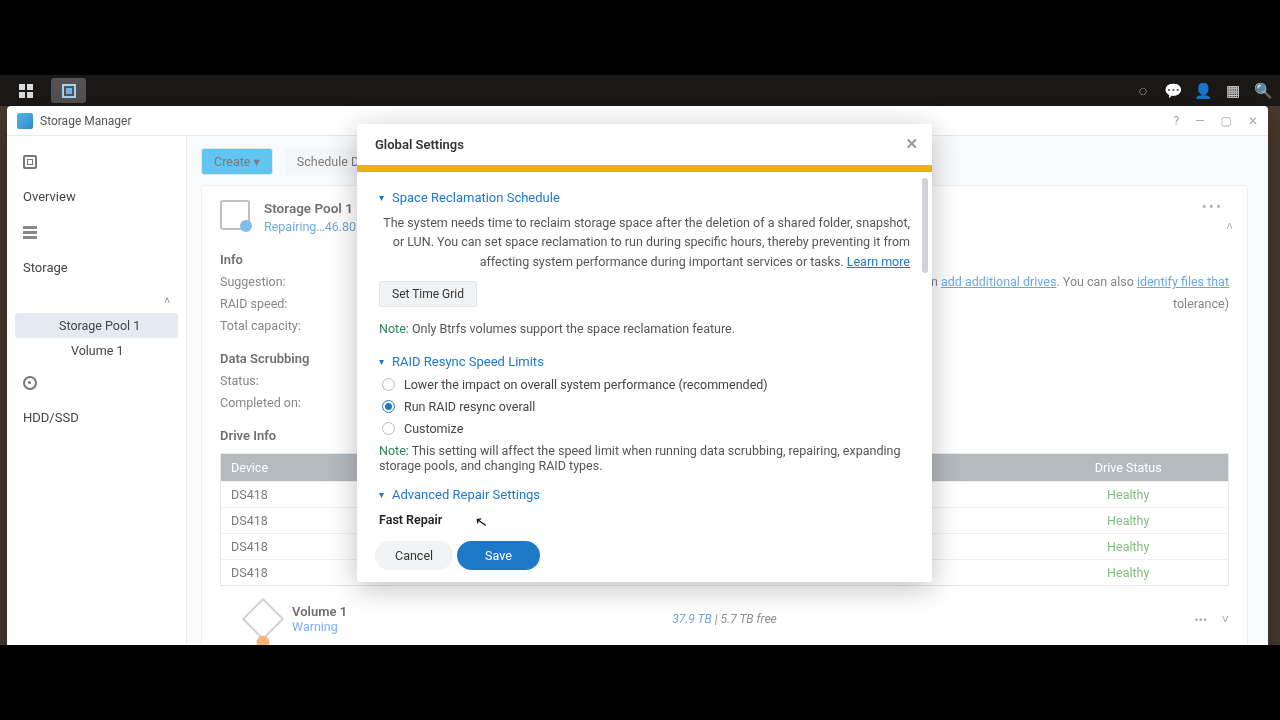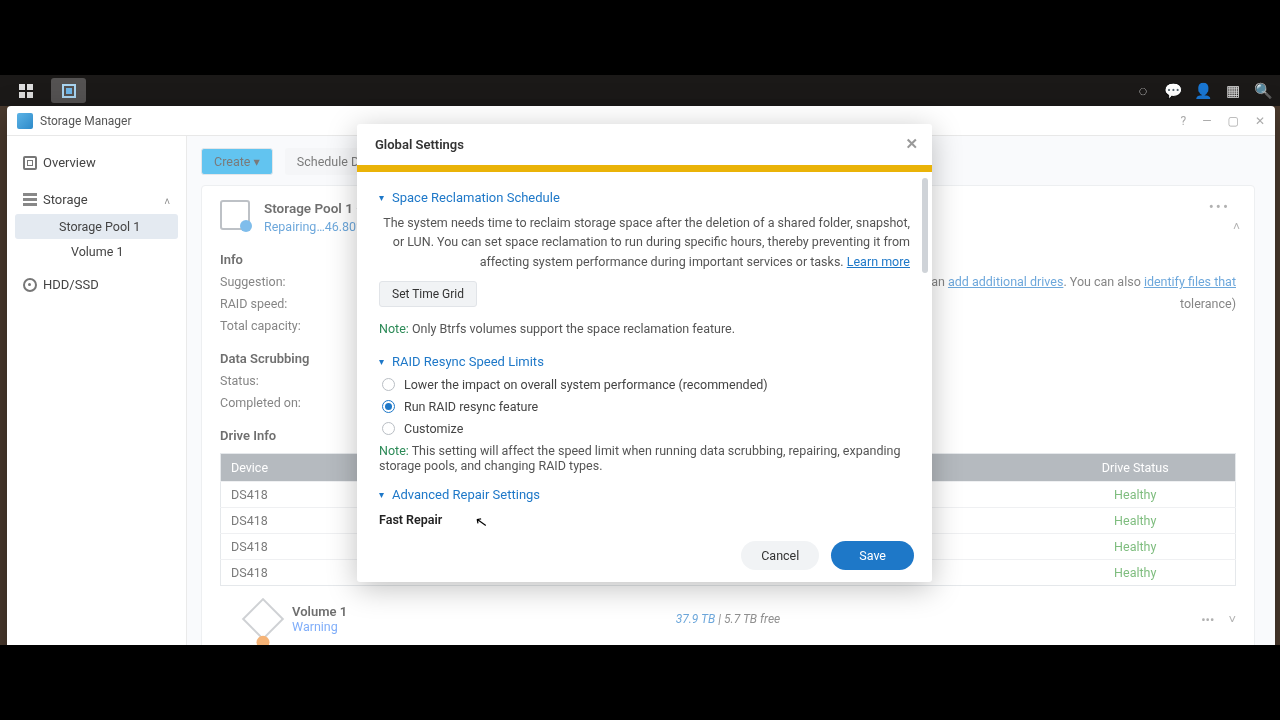--- a/index.html
+++ b/index.html
@@ -8,29 +8,29 @@
   .letterbox-bottom { position:absolute; bottom:0; left:0; right:0; height:75px; background:#000; }
 
   .desktop { position:absolute; top:75px; left:0; right:0; height:570px; background:#4a3a2e; }
   .taskbar { height:31px; background:rgba(22,22,22,0.9); display:flex; align-items:center; padding:0 8px; position:relative; }
   .taskbar .tb-left { display:flex; gap:8px; }
   .taskbar .tb-btn { width:35px; height:25px; border-radius:3px; display:flex; align-items:center; justify-content:center; cursor:pointer; }
   .taskbar .tb-btn.active { background:rgba(255,255,255,0.25); }
   .taskbar .tb-right { position:absolute; right:8px; display:flex; gap:12px; align-items:center; }
   .tb-icon { color:#e8e8e8; font-size:15px; cursor:pointer; width:18px; text-align:center; }
 
-  .window { position:absolute; top:31px; left:7px; right:5px; height:574px; background:#fff; border-radius:4px; box-shadow:0 10px 30px rgba(0,0,0,0.35); display:flex; flex-direction:column; }
+  .window { position:absolute; top:31px; left:7px; right:12px; height:574px; background:#fff; border-radius:4px; box-shadow:0 10px 30px rgba(0,0,0,0.35); display:flex; flex-direction:column; }
   .titlebar { height:30px; display:flex; align-items:center; padding:0 10px; border-bottom:1px solid #e8e8e8; color:#555; font-size:12px; }
   .titlebar .app-icon { width:16px; height:16px; margin-right:7px; background:linear-gradient(135deg,#5cb3e6,#2d8ac9); border-radius:2px; }
   .titlebar .win-controls { margin-left:auto; display:flex; gap:16px; color:#aaa; font-size:12px; }
   .titlebar .win-controls span { cursor:pointer; }
 
   .win-body { flex:1; display:flex; overflow:hidden; }
   .sidebar { width:180px; border-right:1px solid #eaeaea; padding:12px 8px; font-size:13px; color:#444; }
-  .sb-item { display:flex; align-items:flex-end; gap:6px; padding:7px 8px; border-radius:4px; cursor:pointer; }
+  .sb-item { display:flex; align-items:flex-start; gap:20px; padding:7px 8px; border-radius:4px; cursor:pointer;flex-direction:column; }
   .sb-sub { padding:5px 8px 5px 44px; font-size:12.5px; color:#444; cursor:pointer; }
   .sb-sub.sel { background:#e4eaf1; border-radius:3px; }
   .sb-icon { width:14px; height:14px; display:inline-block; }
   .ic-overview { border:2px solid #777; border-radius:2px; position:relative; }
   .ic-overview::after { content:''; position:absolute; top:2px; left:2px; width:4px; height:4px; border:1px solid #777; }
   .ic-storage { background:linear-gradient(#888,#888) 0 0/100% 3px no-repeat,linear-gradient(#888,#888) 0 5px/100% 3px no-repeat,linear-gradient(#888,#888) 0 10px/100% 3px no-repeat; }
   .ic-hdd { border:2px solid #777; border-radius:50%; position:relative; }
   .ic-hdd::after{content:'';position:absolute;top:3px;left:3px;width:3px;height:3px;border-radius:50%;background:#777;}
   .chev { margin-left:auto; font-size:10px; color:#888; }
 
@@ -86,21 +86,21 @@
   .note { color:#555; margin-top:4px; }
   .note b { color:#2c8a57; font-weight:400; }
 
   .radio-row { display:flex; align-items:center; gap:9px; margin:7px 0 7px 3px; cursor:pointer; }
   .radio { width:13px; height:13px; border:1.5px solid #b9bec4; border-radius:50%; display:inline-flex; align-items:center; justify-content:center; }
   .radio.on { border-color:#1e78c8; }
   .radio.on::after { content:''; width:7px; height:7px; background:#1e78c8; border-radius:50%; }
 
   .sub-bold { font-weight:600; color:#222; margin-top:10px; font-size:12.5px; }
 
-  .modal-foot { padding:12px 18px; display:flex; justify-content:flex-end; gap:12px; }
+  .modal-foot { padding:12px 18px; display:flex; gap:4px; }
   .btn-cancel { background:#f1f3f5; border:none; padding:7px 20px; border-radius:15px; font-size:12.5px; color:#333; cursor:pointer; }
   .btn-save { background:#1e78c8; color:#fff; border:none; padding:7px 28px; border-radius:15px; font-size:12.5px; cursor:pointer; }
 
   .cursor-arrow { position:absolute; left:475px; top:438px; font-size:15px; color:#000; pointer-events:none; transform:rotate(-10deg);}
   
   svg{display:block;}
 </style>
 </head>
 <body>
 
@@ -268,21 +268,21 @@
       <div class="sec-head" style="margin-top:18px;">
         <span class="tri">▾</span>
         <span>RAID Resync Speed Limits</span>
       </div>
       <div class="radio-row">
         <span class="radio"></span>
         <span>Lower the impact on overall system performance (recommended)</span>
       </div>
       <div class="radio-row">
         <span class="radio on"></span>
-        <span>Run RAID resync feature</span>
+        <span>Run RAID resync overall</span>
       </div>
       <div class="radio-row">
         <span class="radio"></span>
         <span>Customize</span>
       </div>
       <div class="note" style="margin-top:6px;"><b>Note:</b><span> This setting will affect the speed limit when running data scrubbing, repairing, expanding storage pools, and changing RAID types.</span></div>
 
       <div class="sec-head" style="margin-top:14px;">
         <span class="tri">▾</span>
         <span>Advanced Repair Settings</span>

